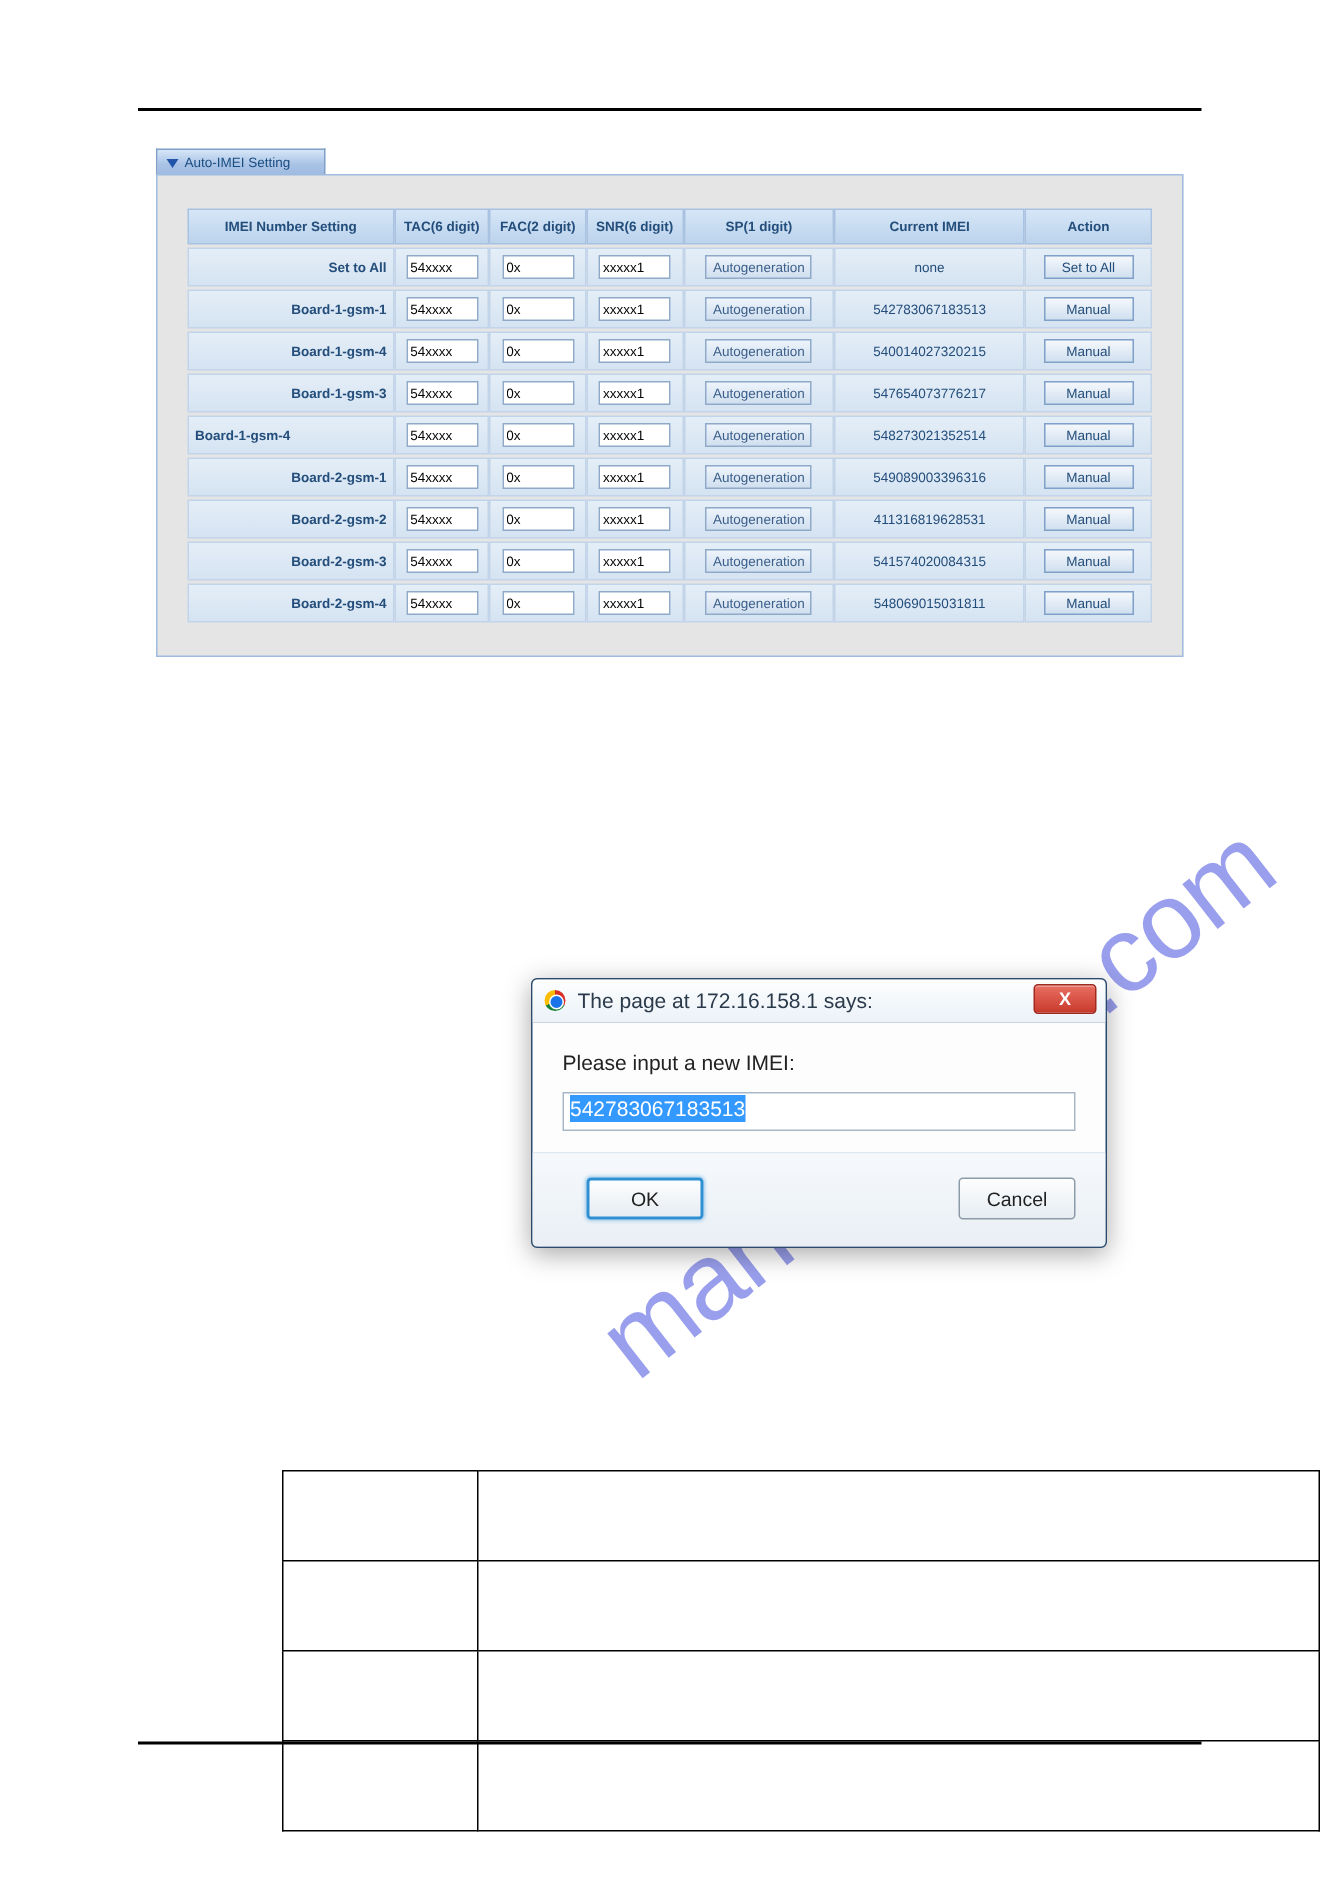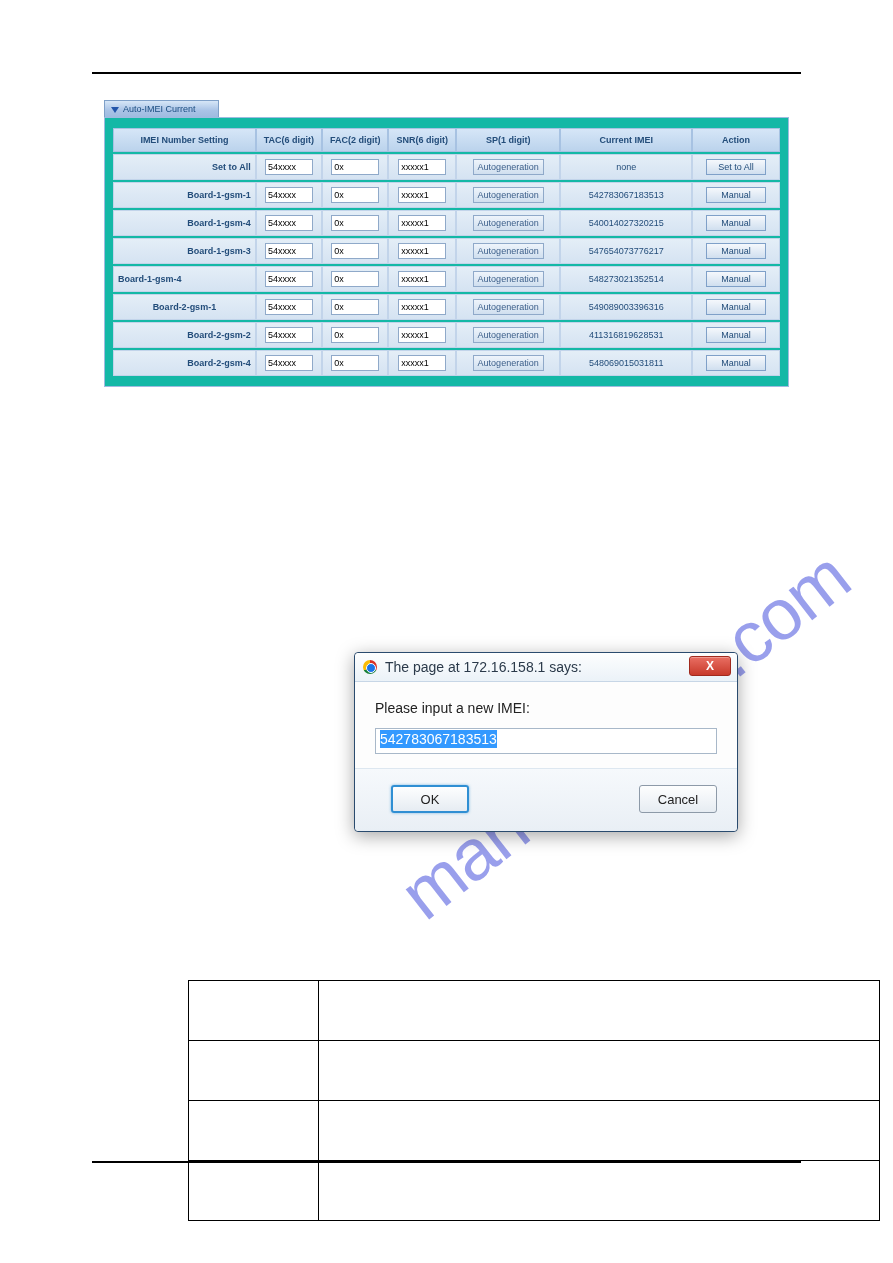--- a/index.html
+++ b/index.html
@@ -42,22 +42,22 @@
     content: "";
     display: inline-block;
     border-left: 4px solid transparent;
     border-right: 4px solid transparent;
     border-top: 6px solid #2255aa;
     margin-right: 4px;
     vertical-align: middle;
   }
   .panel-box {
     border: 1px solid #9fbbe0;
-    background: #14b8a6;
-    padding: 8px;
+    background: #e5e5e5;
+    padding: 20px;
   }
   .imei-table {
     width: 100%;
     border-collapse: separate;
     border-spacing: 0 2px;
     font-size: 9px;
   }
   .imei-table thead th {
     background: linear-gradient(#d6e6f7, #bbd3ec);
     color: #234d7a;
@@ -241,21 +241,21 @@
     white-space: nowrap;
     letter-spacing: -1px;
   }
 </style>
 </head>
 <body>
 
 <div class="page-area">
 
   <div class="panel">
-    <div class="panel-tab">Auto-IMEI Current</div>
+    <div class="panel-tab">Auto-IMEI Setting</div>
     <div class="panel-box">
       <table class="imei-table">
         <thead>
           <tr>
             <th class="col-label">IMEI Number Setting</th>
             <th class="col-tac">TAC(6 digit)</th>
             <th class="col-fac">FAC(2 digit)</th>
             <th class="col-snr">SNR(6 digit)</th>
             <th class="col-sp">SP(1 digit)</th>
             <th class="col-imei">Current IMEI</th>
@@ -302,35 +302,44 @@
             <tr>
               <td class="col-label" style="text-align: left;">Board-1-gsm-4</td>
               <td class="col-tac"><input class="text-in" value="54xxxx" style=""></td>
               <td class="col-fac"><input class="text-in" value="0x" style=""></td>
               <td class="col-snr"><input class="text-in" value="xxxxx1" style=""></td>
               <td class="col-sp"><button class="btn-gen">Autogeneration</button></td>
               <td class="col-imei">548273021352514</td>
               <td class="col-action"><button class="btn-action">Manual</button></td>
             </tr>
             <tr>
-              <td class="col-label" style="">Board-2-gsm-1</td>
+              <td class="col-label" style="text-align: right;">Board-2-gsm-1</td>
               <td class="col-tac"><input class="text-in" value="54xxxx" style=""></td>
               <td class="col-fac"><input class="text-in" value="0x" style=""></td>
               <td class="col-snr"><input class="text-in" value="xxxxx1" style=""></td>
               <td class="col-sp"><button class="btn-gen">Autogeneration</button></td>
               <td class="col-imei">549089003396316</td>
               <td class="col-action"><button class="btn-action">Manual</button></td>
             </tr>
             <tr>
               <td class="col-label" style="text-align: right;">Board-2-gsm-2</td>
               <td class="col-tac"><input class="text-in" value="54xxxx" style=""></td>
               <td class="col-fac"><input class="text-in" value="0x" style=""></td>
               <td class="col-snr"><input class="text-in" value="xxxxx1" style=""></td>
               <td class="col-sp"><button class="btn-gen">Autogeneration</button></td>
               <td class="col-imei">411316819628531</td>
+              <td class="col-action"><button class="btn-action">Manual</button></td>
+            </tr>
+            <tr>
+              <td class="col-label" style="text-align: right;">Board-2-gsm-3</td>
+              <td class="col-tac"><input class="text-in" value="54xxxx" style=""></td>
+              <td class="col-fac"><input class="text-in" value="0x" style=""></td>
+              <td class="col-snr"><input class="text-in" value="xxxxx1" style=""></td>
+              <td class="col-sp"><button class="btn-gen">Autogeneration</button></td>
+              <td class="col-imei">541574020084315</td>
               <td class="col-action"><button class="btn-action">Manual</button></td>
             </tr>
             <tr>
               <td class="col-label" style="text-align: right;">Board-2-gsm-4</td>
               <td class="col-tac"><input class="text-in" value="54xxxx" style=""></td>
               <td class="col-fac"><input class="text-in" value="0x" style=""></td>
               <td class="col-snr"><input class="text-in" value="xxxxx1" style=""></td>
               <td class="col-sp"><button class="btn-gen">Autogeneration</button></td>
               <td class="col-imei">548069015031811</td>
               <td class="col-action"><button class="btn-action">Manual</button></td>

